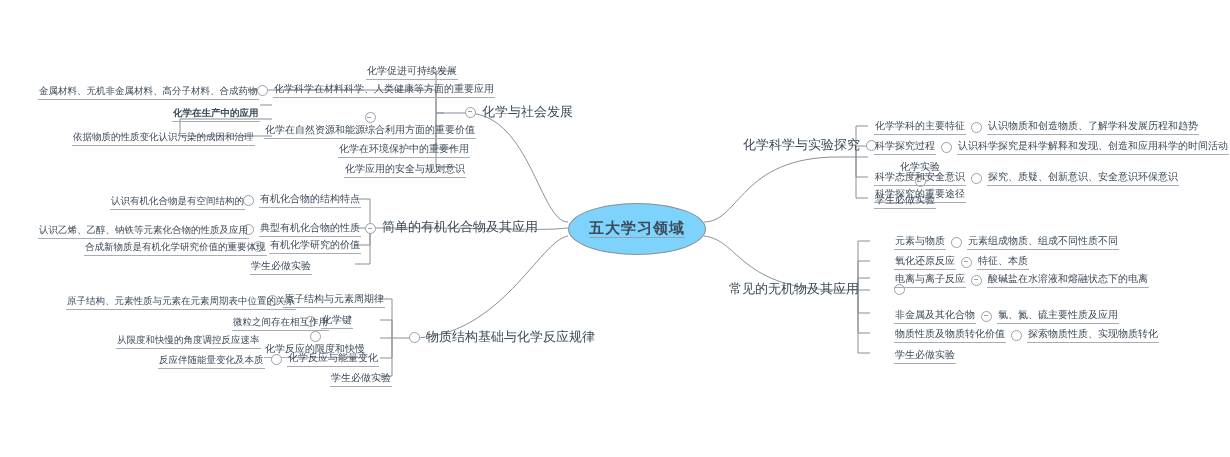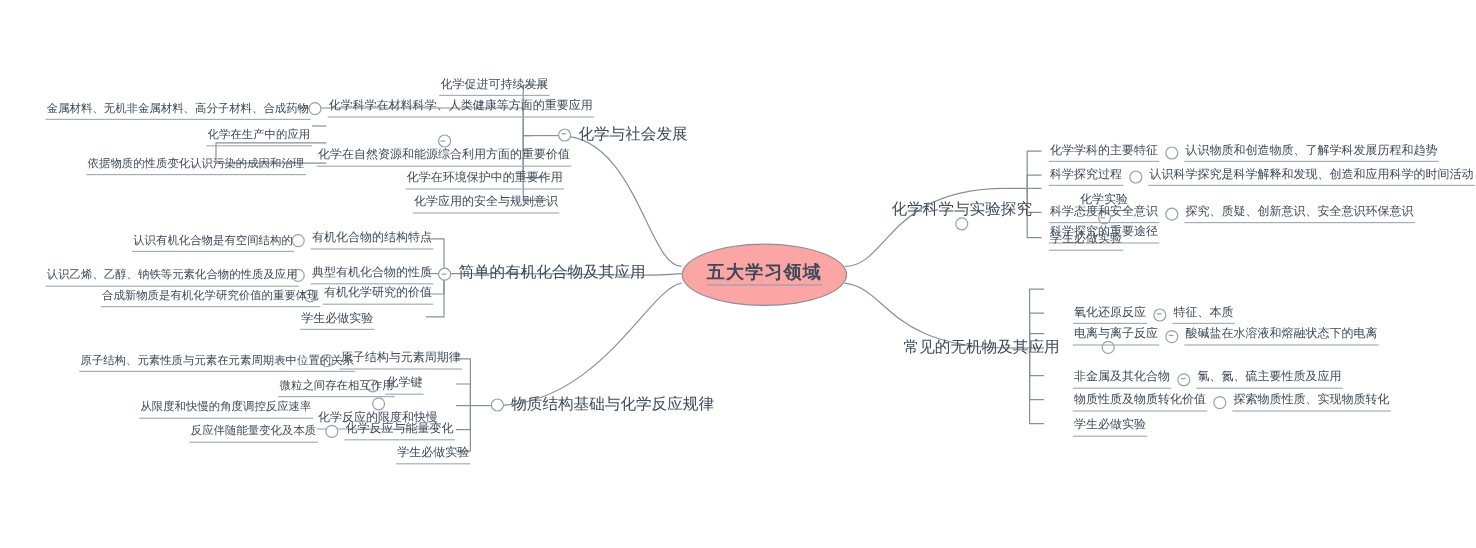--- a/index.html
+++ b/index.html
@@ -6,21 +6,21 @@
   body{
     width:1230px;height:457px;position:relative;overflow:hidden;
     font-family:"Liberation Sans","DejaVu Sans",sans-serif;
     color:#3c4a59;
   }
   #canvas{position:absolute;left:0;top:0;width:1230px;height:457px;}
   svg.links{position:absolute;left:0;top:0;width:1230px;height:457px;pointer-events:none;}
   svg.links path,svg.links line{fill:none;stroke:#8a8f96;stroke-width:1;}
   .ellipse-node{
     position:absolute;border:1px solid #8a8f96;border-radius:50%;
-    background:#fca5a5;display:flex;align-items:center;justify-content:center;
+    background:#7dd3fc;display:flex;align-items:center;justify-content:center;
   }
   .ellipse-node .txt{
     font-size:15px;font-weight:bold;color:#3c4a59;letter-spacing:1px;
     border-bottom:1px solid #9aa0a7;padding-bottom:1px;line-height:16px;
   }
   .node{position:absolute;white-space:nowrap;line-height:14px;}
   .node .label{
     font-size:11px;color:#3c4a59;border-bottom:1px solid #a8adb4;
     padding:0 1px 1px 1px;display:inline-block;
   }
@@ -111,21 +111,21 @@
     <span class="label">化学科学在材料科学、人类健康等方面的重要应用</span>
   </div>
   <div class="node lvl3" style="left:38px;top:82px;">
     <span class="label">金属材料、无机非金属材料、高分子材料、合成药物</span>
   </div>
 
   <div class="node lvl2 row rt" style="left:264px;top:112px;flex-direction:column;">
     <span class="toggle minus"></span>
     <span class="label">化学在自然资源和能源综合利用方面的重要价值</span>
   </div>
-  <div class="node lvl3" style="left:172px;top:104px;">
+  <div class="node lvl3" style="left:172px;top:104px;font-weight:bold;">
     <span class="label">化学在生产中的应用</span>
   </div>
   <div class="node lvl3" style="left:72px;top:128px;">
     <span class="label">依据物质的性质变化认识污染的成因和治理</span>
   </div>
 
   <div class="node lvl2" style="left:338px;top:140px;">
     <span class="label">化学在环境保护中的重要作用</span>
   </div>
   <div class="node lvl2" style="left:344px;top:160px;">
@@ -199,21 +199,21 @@
     <span class="label">化学反应与能量变化</span>
   </div>
   <div class="node lvl3" style="left:158px;top:351px;">
     <span class="label">反应伴随能量变化及本质</span>
   </div>
 
   <div class="node lvl2" style="left:330px;top:369px;">
     <span class="label">学生必做实验</span>
   </div>
 
-  <div class="node lvl1 row rl" style="left:742px;top:167px;flex-direction:column;">
+  <div class="node lvl1 row rl" style="left:742px;top:138px;">
     <span class="label">化学科学与实验探究</span>
     <span class="toggle"></span>
   </div>
 
   <div class="node lvl2 row rt" style="left:874px;top:119px;">
     <span class="label">化学学科的主要特征</span>
     <span class="toggle"></span>
     <span class="label">认识物质和创造物质、了解学科发展历程和趋势</span>
   </div>
 
@@ -232,25 +232,30 @@
   <div class="node lvl2 row rt" style="left:874px;top:170px;">
     <span class="label">科学态度和安全意识</span>
     <span class="toggle"></span>
     <span class="label">探究、质疑、创新意识、安全意识环保意识</span>
   </div>
 
   <div class="node lvl2" style="left:874px;top:191px;">
     <span class="label">学生必做实验</span>
   </div>
 
-  <div class="node lvl1 row rl" style="left:752px;top:282px;gap:29px;">
+  <div class="node lvl1 row rl" style="left:728px;top:282px;gap:29px;">
     <span class="label">常见的无机物及其应用</span>
     <span class="toggle"></span>
   </div>
 
+  <div class="node lvl2 row rt" style="left:894px;top:234px;">
+    <span class="label">元素与物质</span>
+    <span class="toggle"></span>
+    <span class="label">元素组成物质、组成不同性质不同</span>
+  </div>
 
   <div class="node lvl2 row rt" style="left:894px;top:254px;">
     <span class="label">氧化还原反应</span>
     <span class="toggle minus"></span>
     <span class="label">特征、本质</span>
   </div>
 
   <div class="node lvl2 row rt" style="left:894px;top:272px;">
     <span class="label">电离与离子反应</span>
     <span class="toggle minus"></span>

